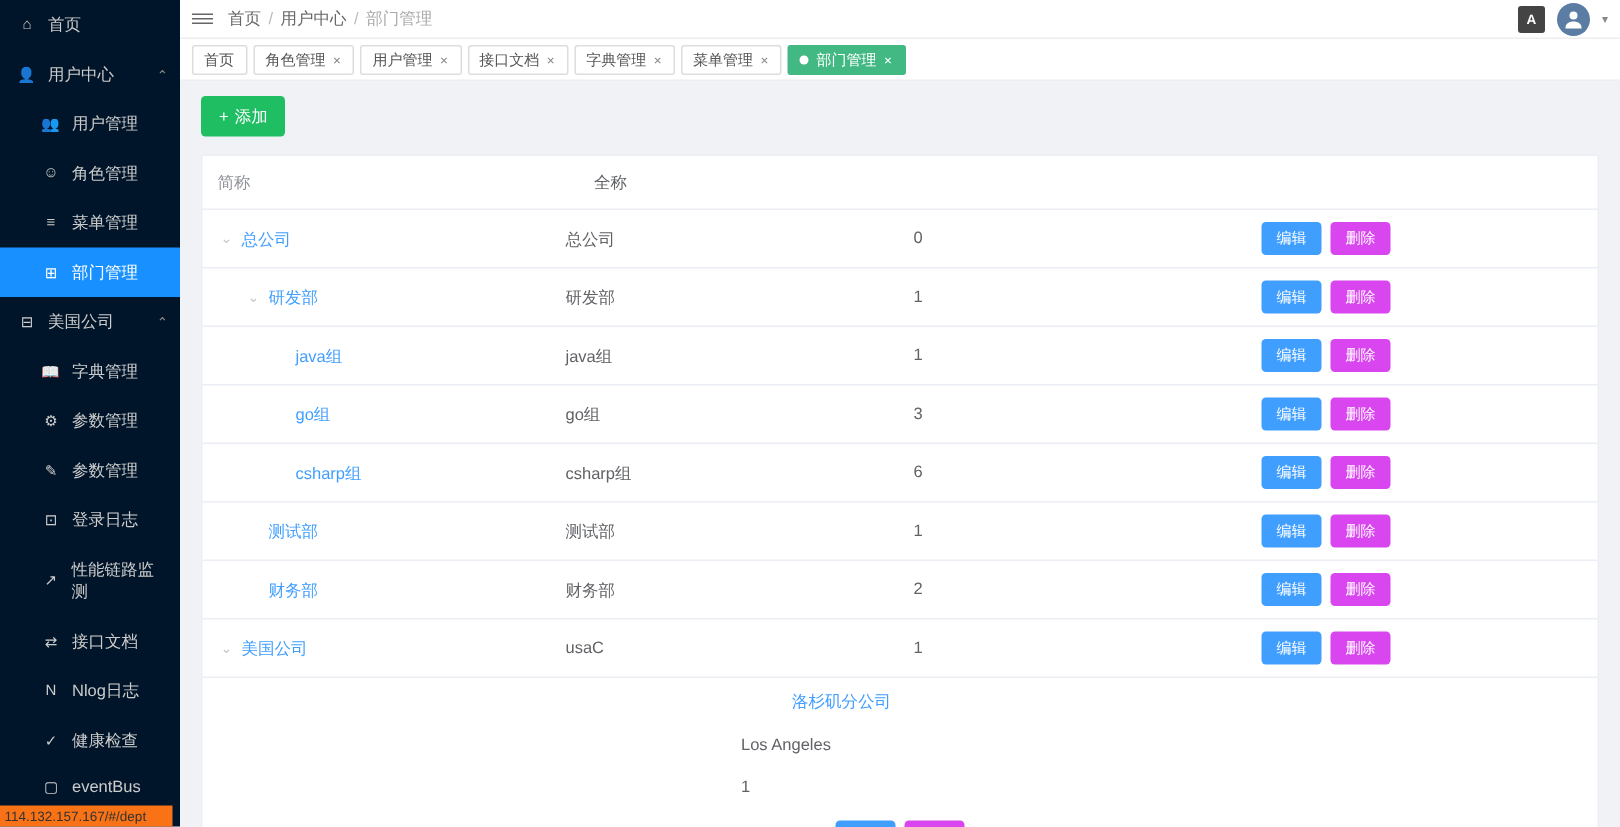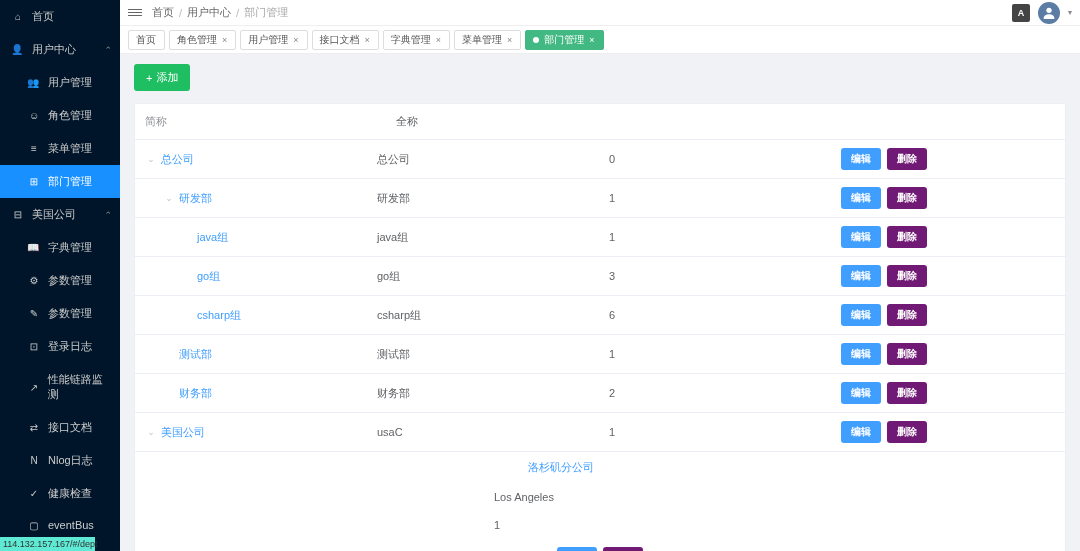--- a/index.html
+++ b/index.html
@@ -30,24 +30,24 @@
     .table { width:100%; background:#fff; margin-top:12px; border:1px solid #ebeef5; border-radius:2px; font-size:11px; }
     .table-row { display:flex; border-bottom:1px solid #ebeef5; align-items:center; min-height:36px; }
     .table-row.header-row { color:#909399; font-weight:500;gap:19px; }
     .table-row:last-child { border-bottom:none;flex-direction:column; }
     .col-name { width:232px; padding:8px 10px; display:flex; align-items:center; }
     .col-full { width:232px; padding:8px 10px; color:#606266; }
     .col-order { width:232px; padding:8px 10px; color:#606266; }
     .col-ops { flex:1; padding:8px 10px; display:flex; gap:6px; }
     .expand { width:12px; height:12px; display:inline-flex; align-items:center; justify-content:center; margin-right:4px; color:#c0c4cc; font-size:9px; cursor:pointer; }
     .tree-label { color:#409eff; cursor:pointer; }
-    .btn { padding:4px 10px; border-radius:3px; color:#fff; font-size:10px; border:none; cursor:pointer;font-weight:bold; }
+    .btn { padding:4px 10px; border-radius:3px; color:#fff; font-size:10px; border:none; cursor:pointer; }
     .btn-edit { background:#409eff; }
-    .btn-del { background:#701a75;text-align:center; }
-    .statusbar { position:absolute; bottom:0; left:0; width:95px; height:14px; background:#5eead4; font-size:9px; color:#333; display:flex; align-items:center; padding-left:3px; }
+    .btn-del { background:#d946ef;text-align:center; }
+    .statusbar { position:absolute; bottom:0; left:0; width:115px; height:14px; background:#f97316; font-size:9px; color:#333; display:flex; align-items:center; padding-left:3px; }
   </style>
 </head>
 <body>
 
 <div class="sidebar" id="sidebar">
     <div class="sb-item">
       <span class="icon">⌂</span>
       <span>首页</span>
     </div>
     <div class="sb-item">

